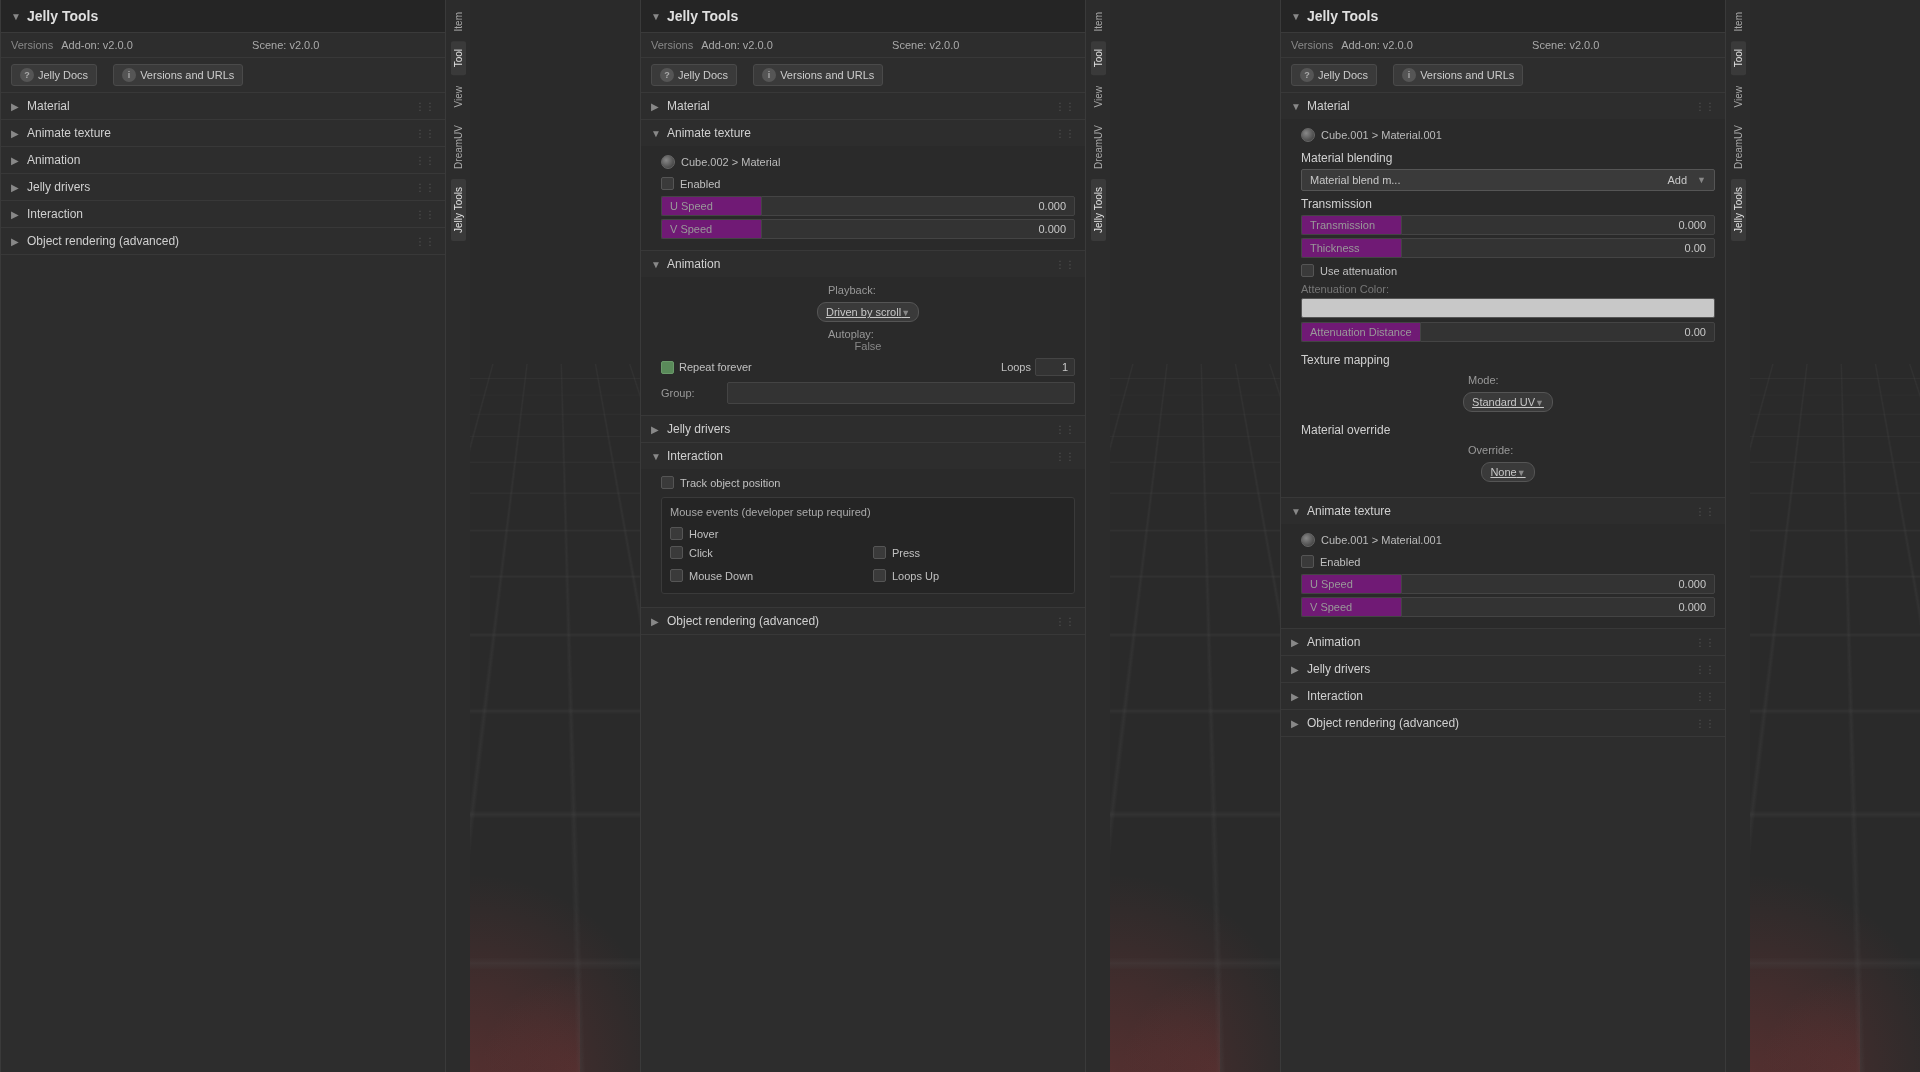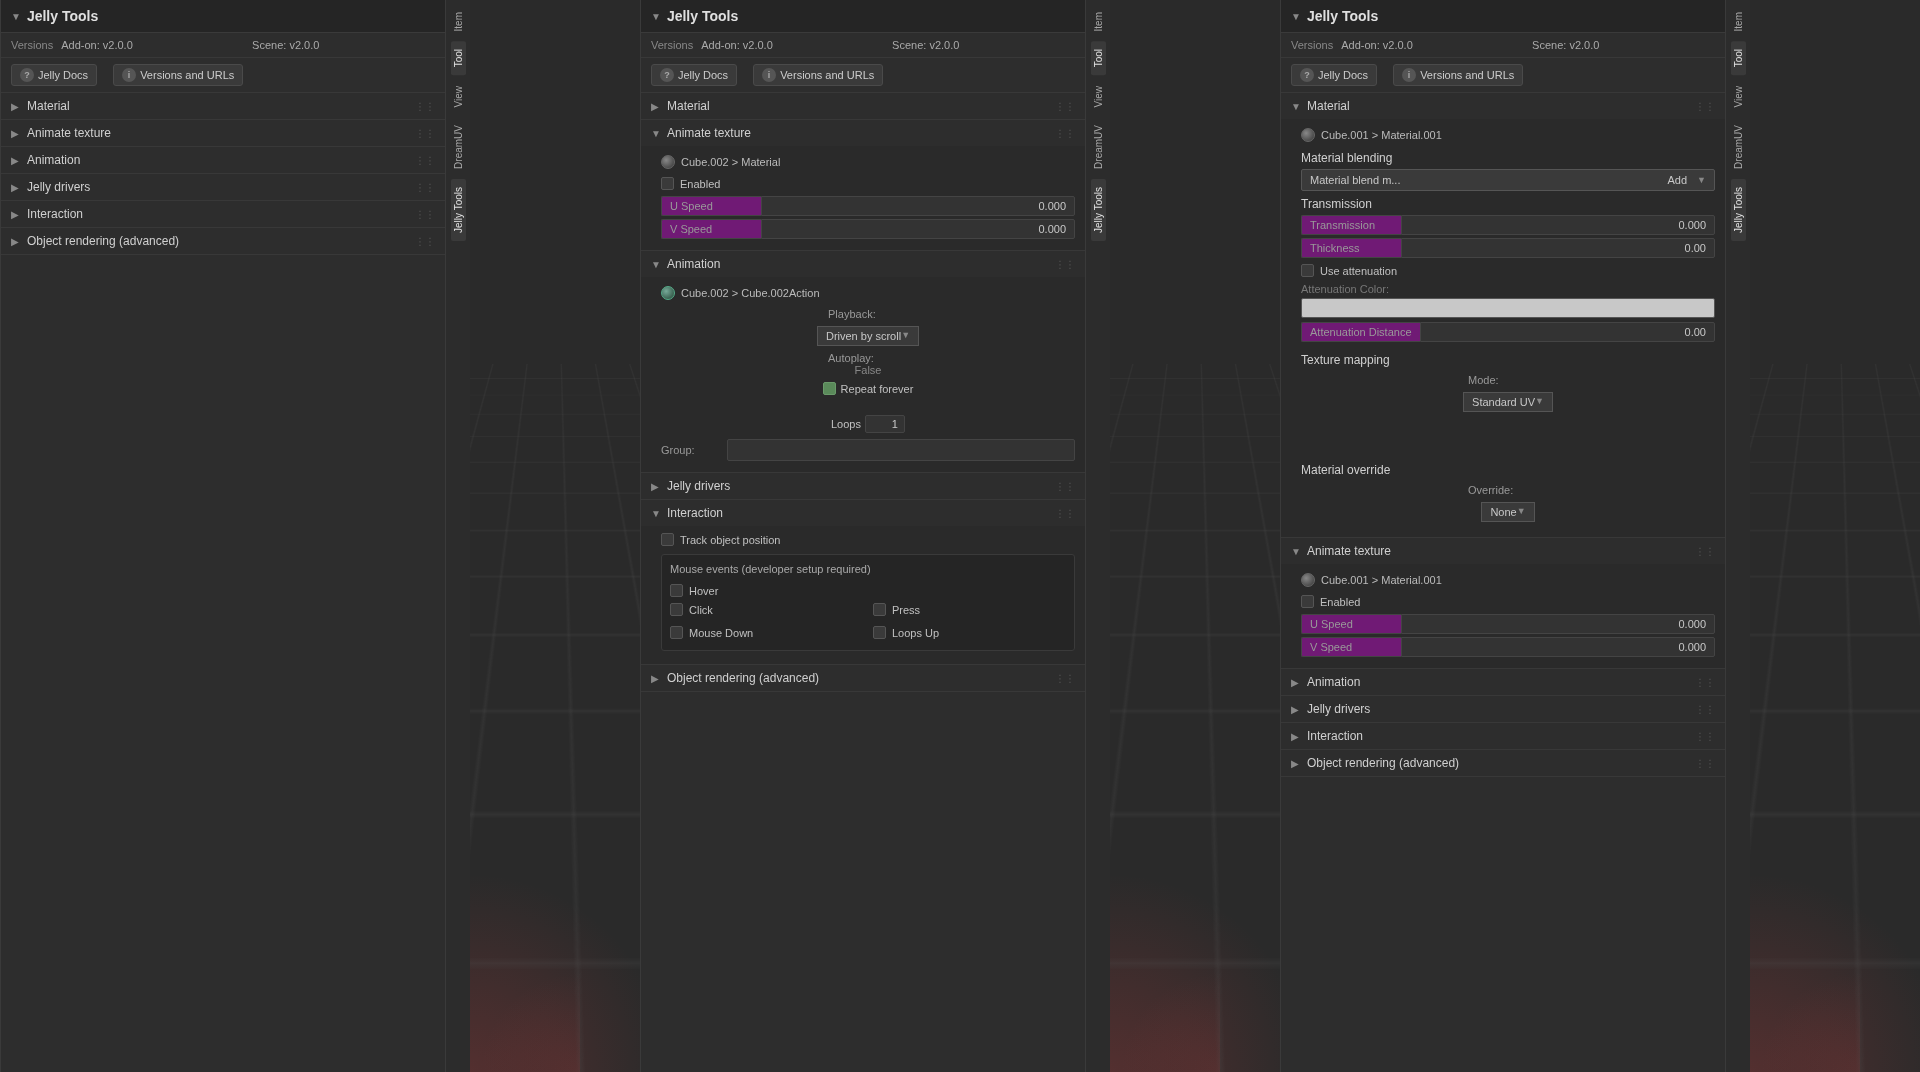--- a/index.html
+++ b/index.html
@@ -290,28 +290,29 @@
     .select-label {
       font-size: 11px;
       color: #999;
       min-width: 80px;
     }
 
     .select-box {
       flex: 1;
       background: #3a3a3a;
       border: 1px solid #555;
-      border-radius: 0;
+      border-radius: 9px;
       padding: 3px 8px;
       color: #c8c8c8;
       font-size: 11px;
       display: flex;
-      align-items: flex-start;
+      align-items: flex-end;
       justify-content: space-between;
       cursor: pointer;
+      text-decoration: underline;
     }
 
     .select-arrow {
       color: #888;
       font-size: 9px;
     }
 
     .autoplay-row {
       display: flex;
       align-items: center;
@@ -328,21 +329,20 @@
     .autoplay-val {
       font-size: 11px;
       color: #888;
     }
 
     .loops-row {
       display: flex;
       align-items: center;
       gap: 20px;
       padding: 3px 0;
-      flex-direction: column;
     }
 
     .repeat-check { display: flex; align-items: center; gap: 5px; flex: 1; }
     .loops-box { display: flex; align-items: center; gap: 4px; }
 
     .loops-input {
       background: #333;
       border: 1px solid #444;
       border-radius: 2px;
       padding: 2px 6px;
@@ -571,24 +571,20 @@
       </div>
     </div>
 
     <div class="section">
       <div class="section-header">
         <span class="section-arrow open">▼</span>
         <span class="section-title">Animation</span>
         <span class="section-drag">⋮⋮</span>
       </div>
       <div class="section-content">
-        <div class="sub-header">
-          <div class="sphere-icon" style="background: radial-gradient(circle at 35% 35%, #7a9, #243); border-color: #5a8;"></div>
-          <span class="path-text">Cube.002 &gt; Cube.002Action</span>
-        </div>
         <div class="select-row">
           <span class="select-label">Playback:</span>
           <div class="select-box">
             <span>Driven by scroll</span>
             <span class="select-arrow">▼</span>
           </div>
         </div>
         <div class="autoplay-row">
           <span class="autoplay-label">Autoplay:</span>
           <span class="autoplay-val">False</span>
@@ -753,21 +749,21 @@
           <div class="section-title" style="font-size:12px; margin-bottom:4px;">Texture mapping</div>
           <div class="select-row">
             <span class="select-label">Mode:</span>
             <div class="select-box">
               <span>Standard UV</span>
               <span class="select-arrow">▼</span>
             </div>
           </div>
         </div>
 
-        <div style="padding: 4px 0; margin-top: 40px;">
+        <div style="padding: 4px 0;">
           <div class="section-title" style="font-size:12px; margin-bottom:4px;">Material override</div>
           <div class="select-row">
             <span class="select-label">Override:</span>
             <div class="select-box">
               <span>None</span>
               <span class="select-arrow">▼</span>
             </div>
           </div>
         </div>
       </div>

